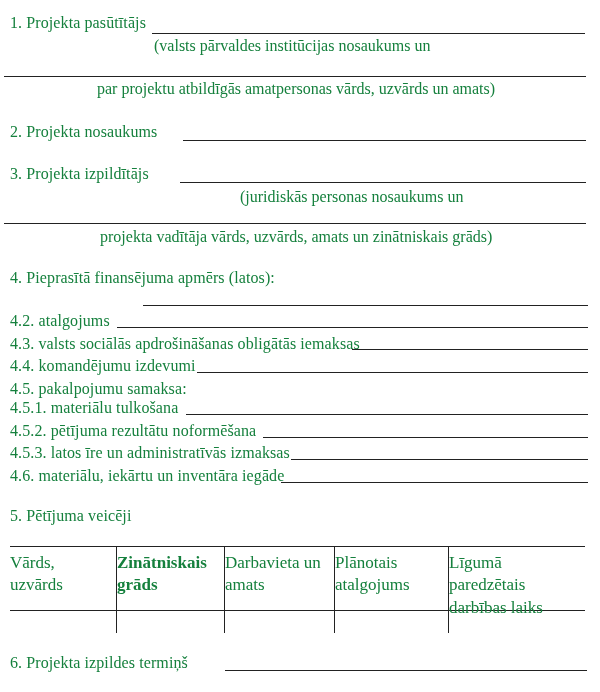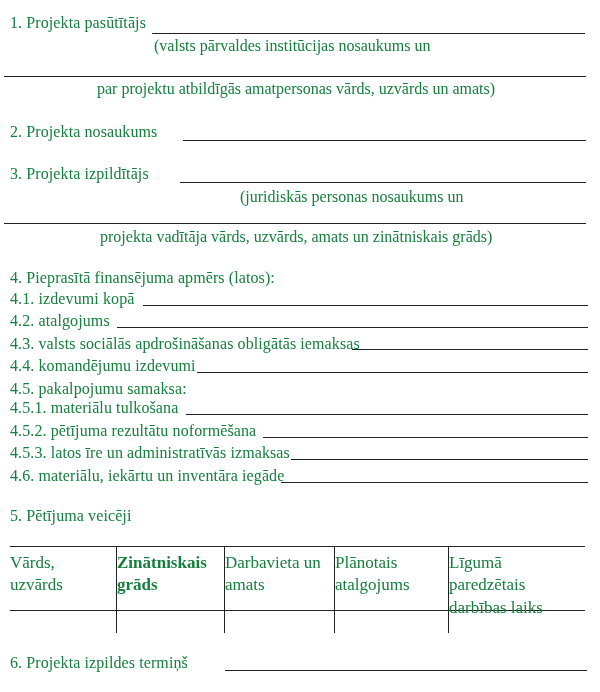--- a/index.html
+++ b/index.html
@@ -79,21 +79,20 @@
   <div class="ln" style="left:183px; top:140px; width:403px;"></div>
 
   <div class="lbl" style="left:10px; top:165px;">3. Projekta izpildītājs</div>
   <div class="ln" style="left:180px; top:182px; width:406px;"></div>
   <div class="cap" style="left:240px; top:188px;">(juridiskās personas nosaukums un</div>
   <div class="ln" style="left:4px; top:223px; width:582px;"></div>
   <div class="cap" style="left:100px; top:228px;">projekta vadītāja vārds, uzvārds, amats un zinātniskais grāds)</div>
 
   <div class="lbl" style="left:10px; top:269px;text-align:center;">4. Pieprasītā finansējuma apmērs (latos):</div>
 
-  <div class="lbl" style="left:10px; top:290px;">4.1. izdevumi kopā</div>
   <div class="ln" style="left:143px; top:305px; width:445px;"></div>
 
   <div class="lbl" style="left:10px; top:312px;">4.2. atalgojums</div>
   <div class="ln" style="left:117px; top:327px; width:471px;"></div>
 
   <div class="lbl" style="left:10px; top:335px;">4.3. valsts sociālās apdrošināšanas obligātās iemaksas</div>
   <div class="ln" style="left:352px; top:349px; width:236px;"></div>
 
   <div class="lbl" style="left:10px; top:357px;">4.4. komandējumu izdevumi</div>
   <div class="ln" style="left:197px; top:372px; width:391px;"></div>

